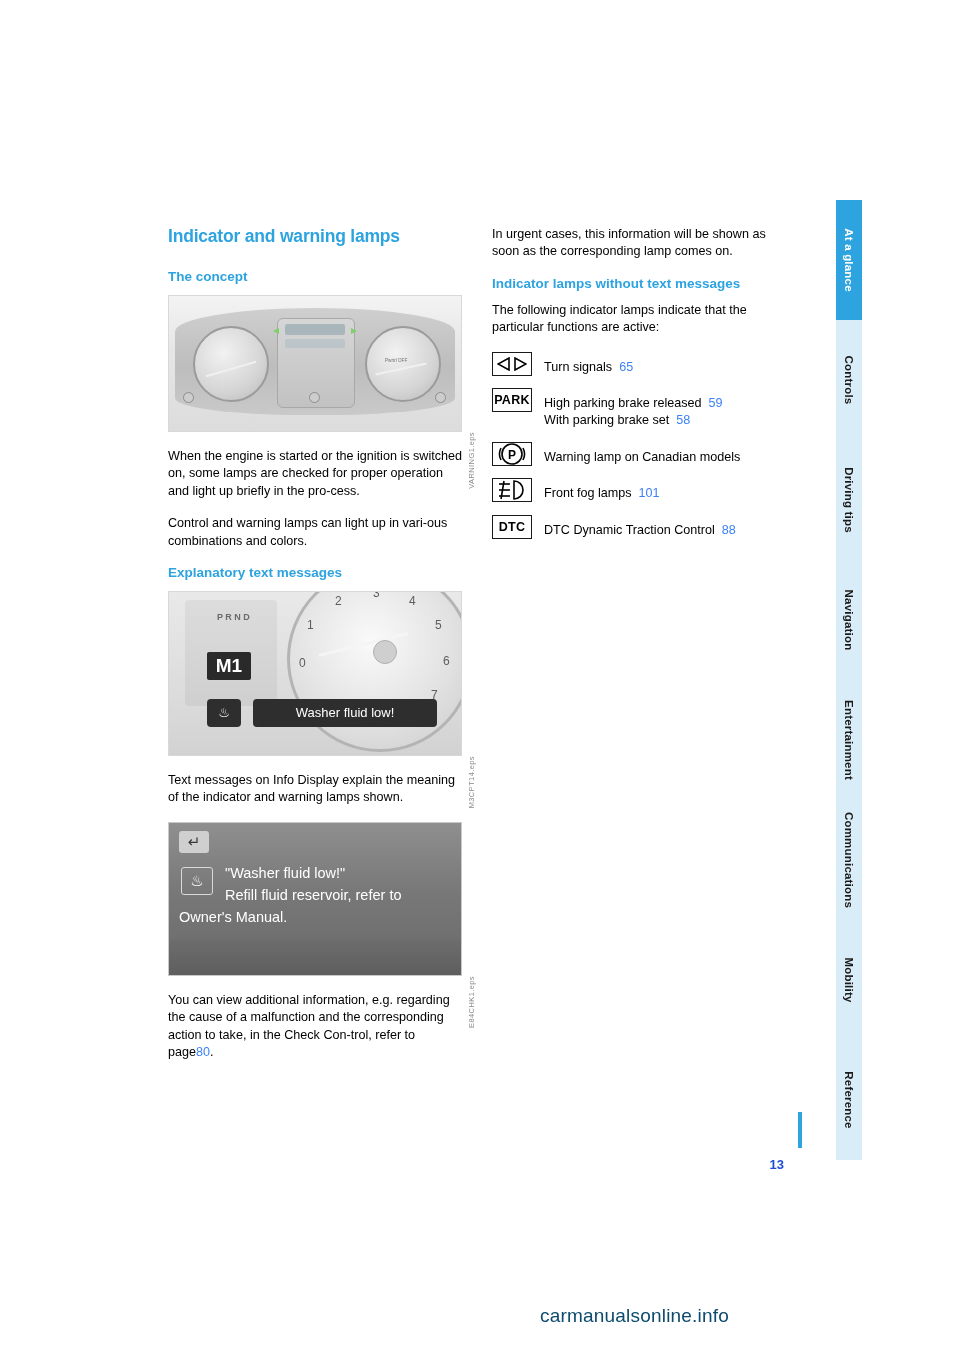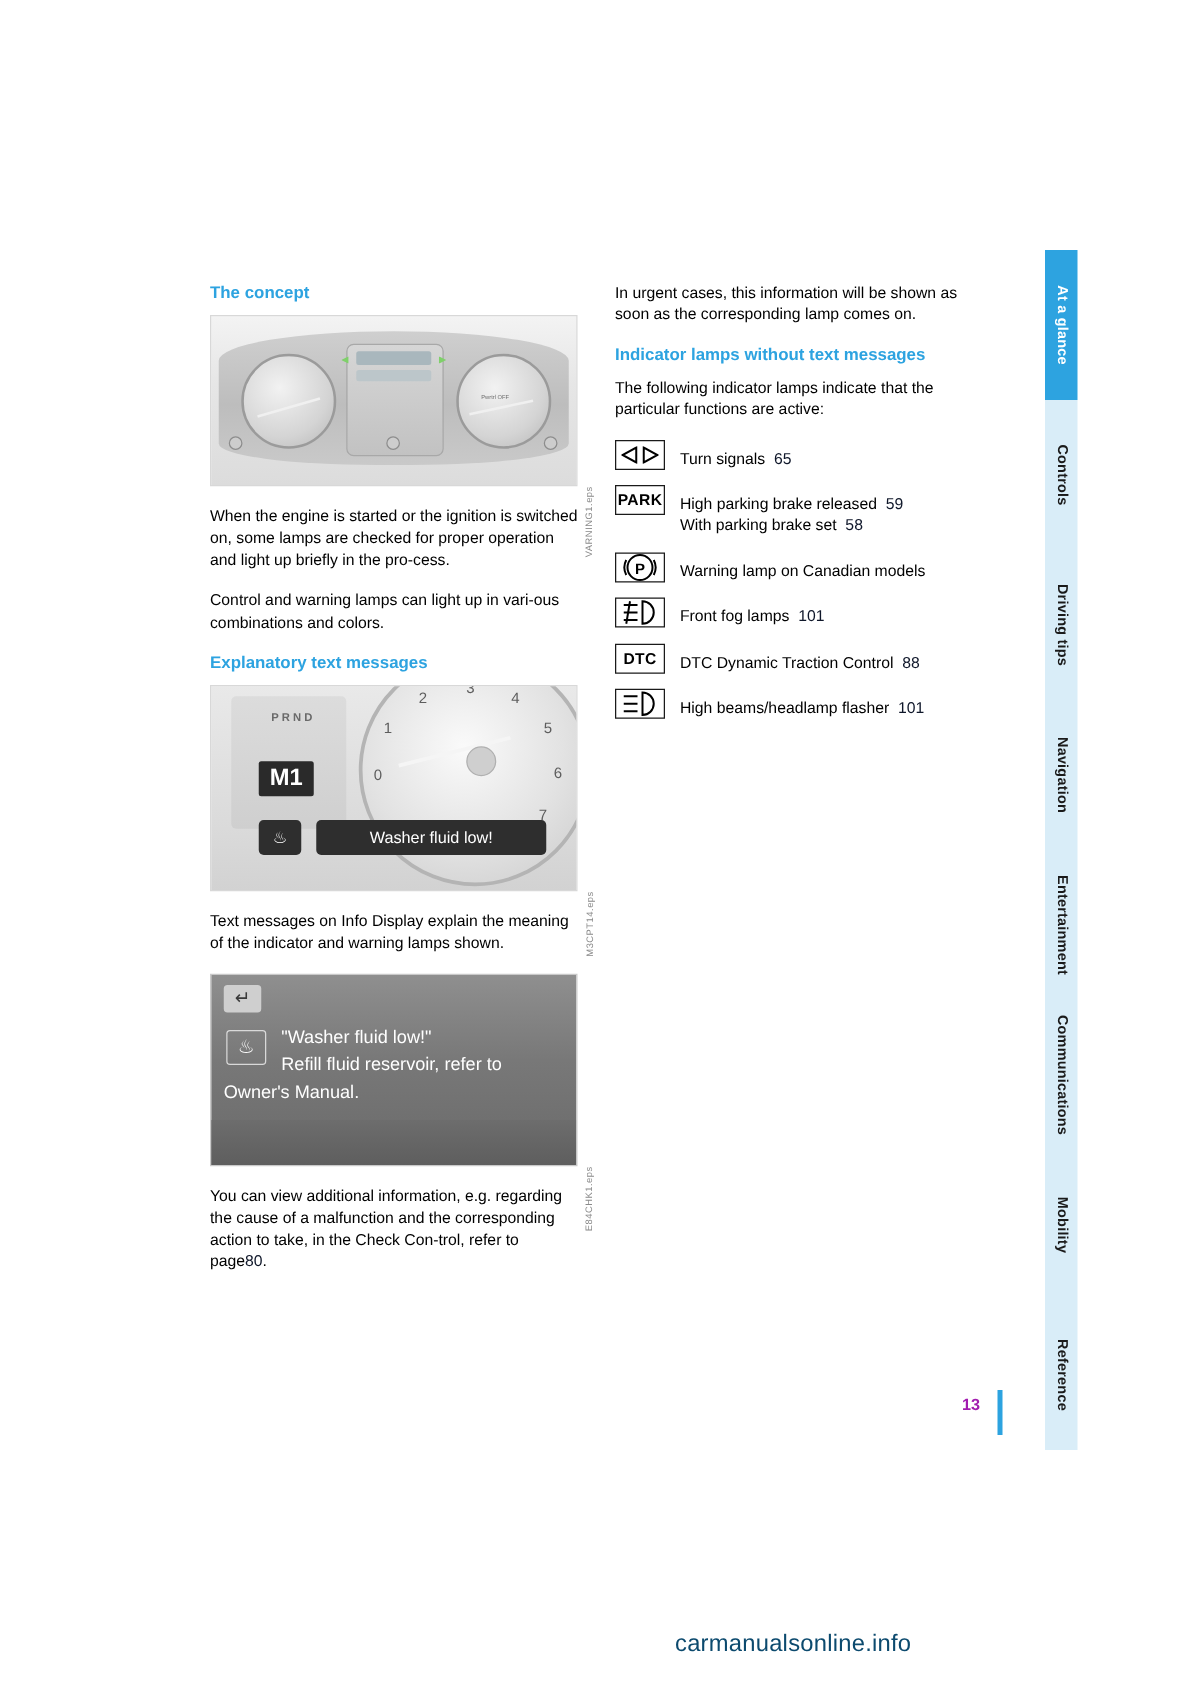--- a/index.html
+++ b/index.html
@@ -76,21 +76,21 @@
     color: #2da3e0;
     font-weight: bold;
     margin: 0 0 11px 0;
   }
   p.body {
     font-size: 12.6px;
     line-height: 17.4px;
     color: #000000;
     margin: 0 0 15px 0;
   }
-  .pg { color: #0f172a; }
+  .pg { color: #3b82f6; }
 
   
   .fig {
     position: relative;
     margin-bottom: 16px;
   }
   .fig-code {
     position: absolute;
     right: -12px;
     bottom: 0;
@@ -354,26 +354,26 @@
     font-size: 12.5px;
     font-weight: bold;
     letter-spacing: 0.3px;
     color: #000;
   }
 
   
   .footer-page {
     position: absolute;
     left: 744px;
-    top: 1116px;
+    top: 1157px;
     width: 40px;
     text-align: right;
     font-size: 13px;
     font-weight: bold;
-    color: #a21caf;
+    color: #1d4ed8;
   }
   .footer-bar {
     position: absolute;
     left: 798px;
     top: 1112px;
     width: 4px;
     height: 36px;
     background: #2da3e0;
   }
   .watermark {
@@ -385,20 +385,21 @@
     letter-spacing: 0.2px;
   }
 </style>
 </head>
 <body>
 
 <div class="page">
 
   <div class="col-left">
 
+    <h1 class="doc-h1">Indicator and warning lamps</h1>
 
     <h2 class="doc-h2">The concept</h2>
 
     <div class="fig">
       <div class="fig-cluster">
         <div class="cl-dash"></div>
         <div class="cl-gauge cl-g1"></div>
         <div class="cl-gauge cl-g2"></div>
         <div class="cl-center"></div>
         <div class="cl-lcdrow"></div>
@@ -533,35 +534,20 @@
         <div class="sym-box">
           <div class="sym-glyph">
             <span class="sym-word">DTC</span>
           </div>
         </div>
         <div class="sym-text">
           <span>DTC Dynamic Traction Control</span>&nbsp;&nbsp;<span class="pg">88</span>
         </div>
       </div>
 
-      <div class="sym-row">
-        <div class="sym-box">
-          <div class="sym-glyph">
-            <svg width="30" height="24" viewBox="0 0 30 24">
-              <path d="M17 3 L17 21 A9 9 0 0 0 17 3 Z" fill="none" stroke="#000" stroke-width="1.6"></path>
-              <line x1="2" y1="6" x2="13" y2="6" stroke="#000" stroke-width="1.6"></line>
-              <line x1="2" y1="12" x2="13" y2="12" stroke="#000" stroke-width="1.6"></line>
-              <line x1="2" y1="18" x2="13" y2="18" stroke="#000" stroke-width="1.6"></line>
-            </svg>
-          </div>
-        </div>
-        <div class="sym-text">
-          <span>High beams/headlamp flasher</span>&nbsp;&nbsp;<span class="pg">101</span>
-        </div>
-      </div>
 
 
     </div>
   </div>
 
   <div class="tab-rail">
     <div class="tab dark" style="top:0px;   height:120px;">
         <span class="tab-label">At a glance</span>
       </div>
     <div class="tab light" style="top:120px; height:120px;">

